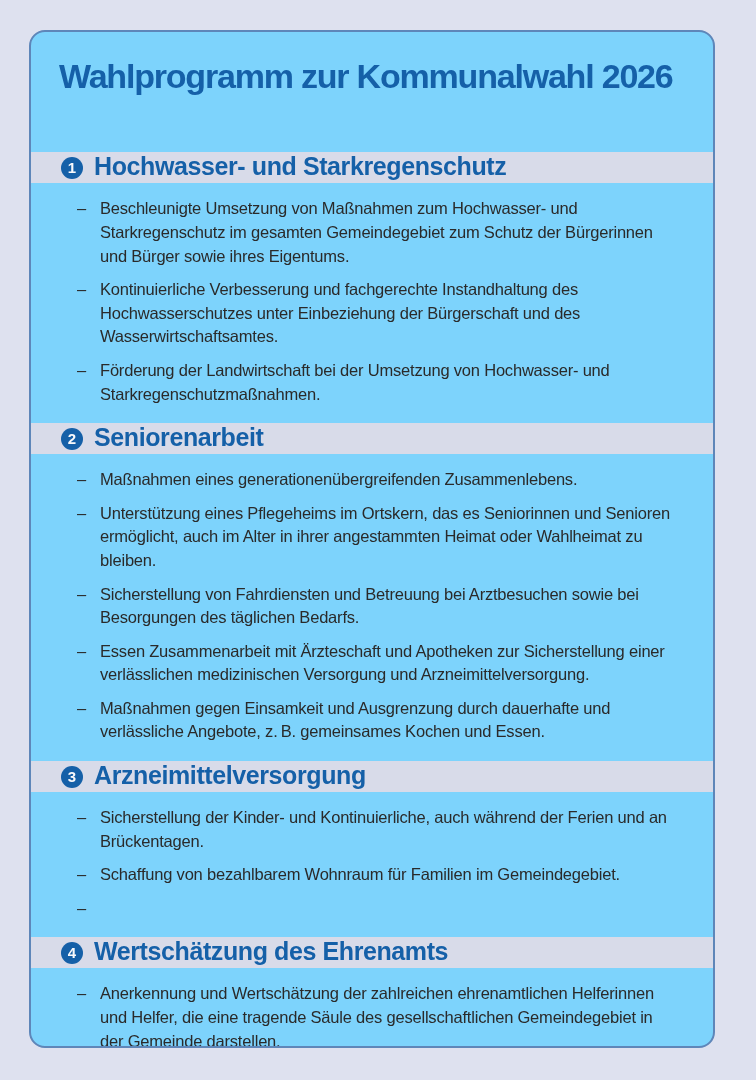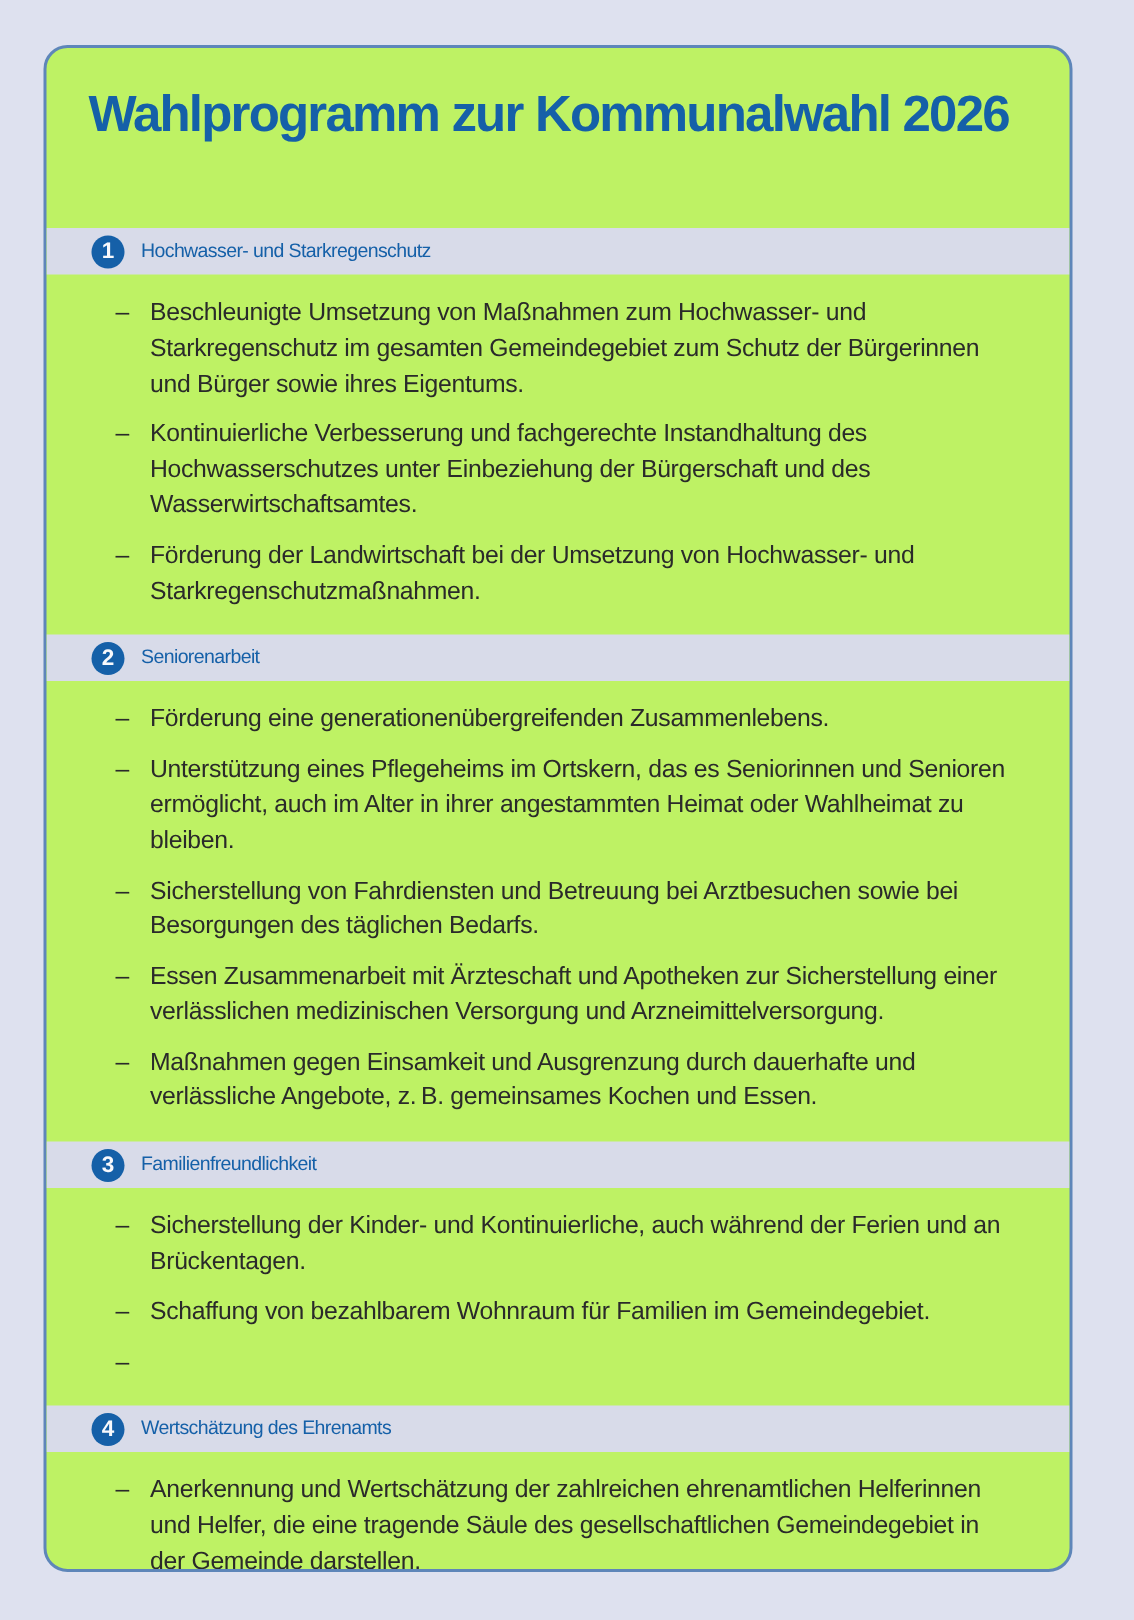--- a/index.html
+++ b/index.html
@@ -11,21 +11,21 @@
     font-family: "Liberation Sans", sans-serif;
     -webkit-font-smoothing: antialiased;
   }
   .card {
     position: absolute;
     left: 29px;
     top: 30px;
     width: 686px;
     height: 1018px;
     box-sizing: border-box;
-    background: #bef264;
+    background: #7dd3fc;
     border: 2px solid #5e86b9;
     border-radius: 16px;
     overflow: hidden;
   }
   .page-title {
     margin: 26px 28px 0 28px;
     color: #1560a8;
     font-size: 34px;
     font-weight: bold;
     letter-spacing: -1.2px;
@@ -51,22 +51,22 @@
     color: #f8f9fc;
     font-size: 15px;
     font-weight: bold;
     display: flex;
     align-items: center;
     justify-content: center;
     line-height: 1;
   }
   .section-title {
     color: #1560a8;
-    font-size: 13px;
-    font-weight: normal;
+    font-size: 25px;
+    font-weight: bold;
     letter-spacing: -0.4px;
     white-space: nowrap;
     padding-bottom: 2px;
   }
   .item-list {
     padding: 4px 42px 0 46px;
   }
   .bullet-item {
     display: flex;
     gap: 11px;
@@ -116,21 +116,21 @@
   </section>
 
   <section>
     <div class="section-band">
       <span class="num-badge">2</span>
       <span class="section-title">Seniorenarbeit</span>
     </div>
     <div class="item-list">
   <div class="bullet-item">
     <span class="bullet-dash">–</span>
-    <span class="bullet-text">Förderung eine generationenübergreifenden Zusammenlebens.</span>
+    <span class="bullet-text">Maßnahmen eines generationenübergreifenden Zusammenlebens.</span>
   </div>
 
   <div class="bullet-item">
     <span class="bullet-dash">–</span>
     <span class="bullet-text">Unterstützung eines Pflegeheims im Ortskern, das es Seniorinnen und Senioren er­möglicht, auch im Alter in ihrer angestammten Heimat oder Wahlheimat zu bleiben.</span>
   </div>
 
   <div class="bullet-item">
     <span class="bullet-dash">–</span>
     <span class="bullet-text">Sicherstellung von Fahrdiensten und Betreuung bei Arztbesuchen sowie bei Besorgungen des täglichen Bedarfs.</span>
@@ -144,21 +144,21 @@
   <div class="bullet-item">
     <span class="bullet-dash">–</span>
     <span class="bullet-text">Maßnahmen gegen Einsamkeit und Ausgrenzung durch dauerhafte und verlässliche Angebote, z. B. gemeinsames Kochen und Essen.</span>
   </div>
 </div>
   </section>
 
   <section>
     <div class="section-band">
       <span class="num-badge">3</span>
-      <span class="section-title">Familienfreundlichkeit</span>
+      <span class="section-title">Arzneimittelversorgung</span>
     </div>
     <div class="item-list">
   <div class="bullet-item">
     <span class="bullet-dash">–</span>
     <span class="bullet-text">Sicherstellung der Kinder- und Kontinuierliche, auch während der Ferien und an Brückentagen.</span>
   </div>
 
   <div class="bullet-item">
     <span class="bullet-dash">–</span>
     <span class="bullet-text">Schaffung von bezahlbarem Wohnraum für Familien im Gemeindegebiet.</span>

